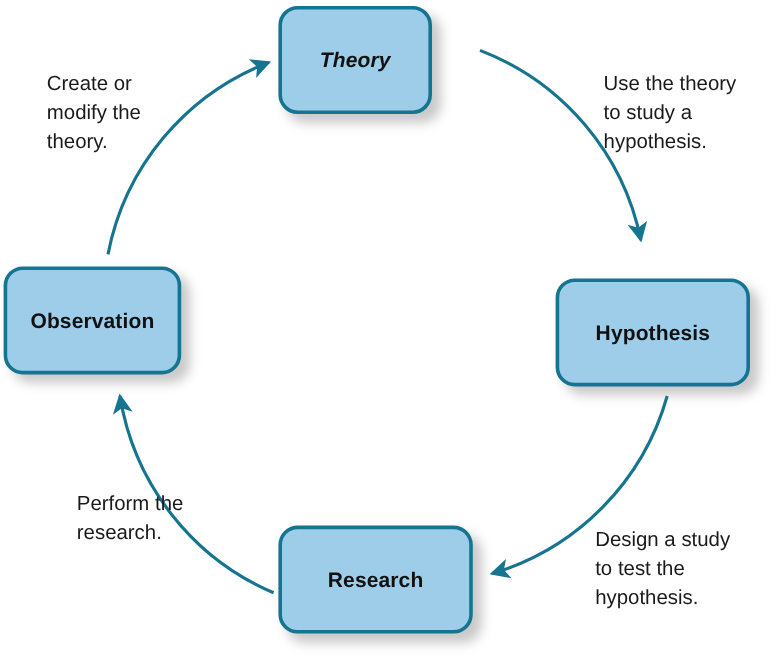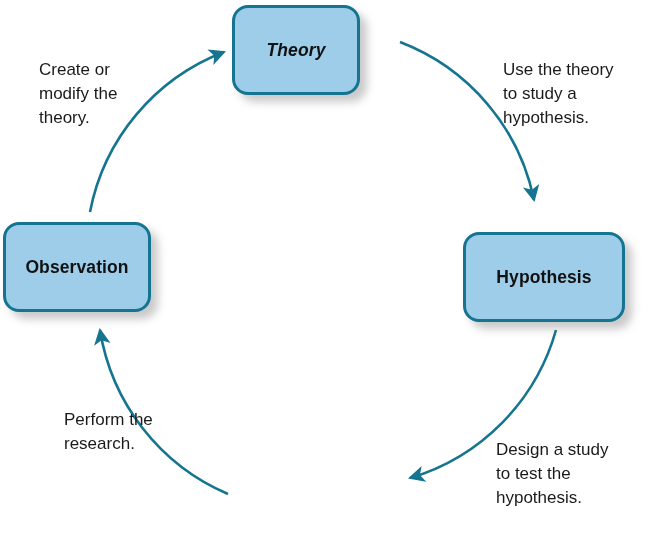--- a/index.html
+++ b/index.html
@@ -79,20 +79,23 @@
   </svg>
 
   <div class="node node-theory">
     <span>Theory</span>
   </div>
 
   <div class="node node-hypothesis">
     <span>Hypothesis</span>
   </div>
 
+  <div class="node node-research">
+    <span>Research</span>
+  </div>
 
   <div class="node node-observation">
     <span>Observation</span>
   </div>
 
   <div class="caption cap-create">Create or
 modify the
 theory.</div>
 
   <div class="caption cap-use">Use the theory

